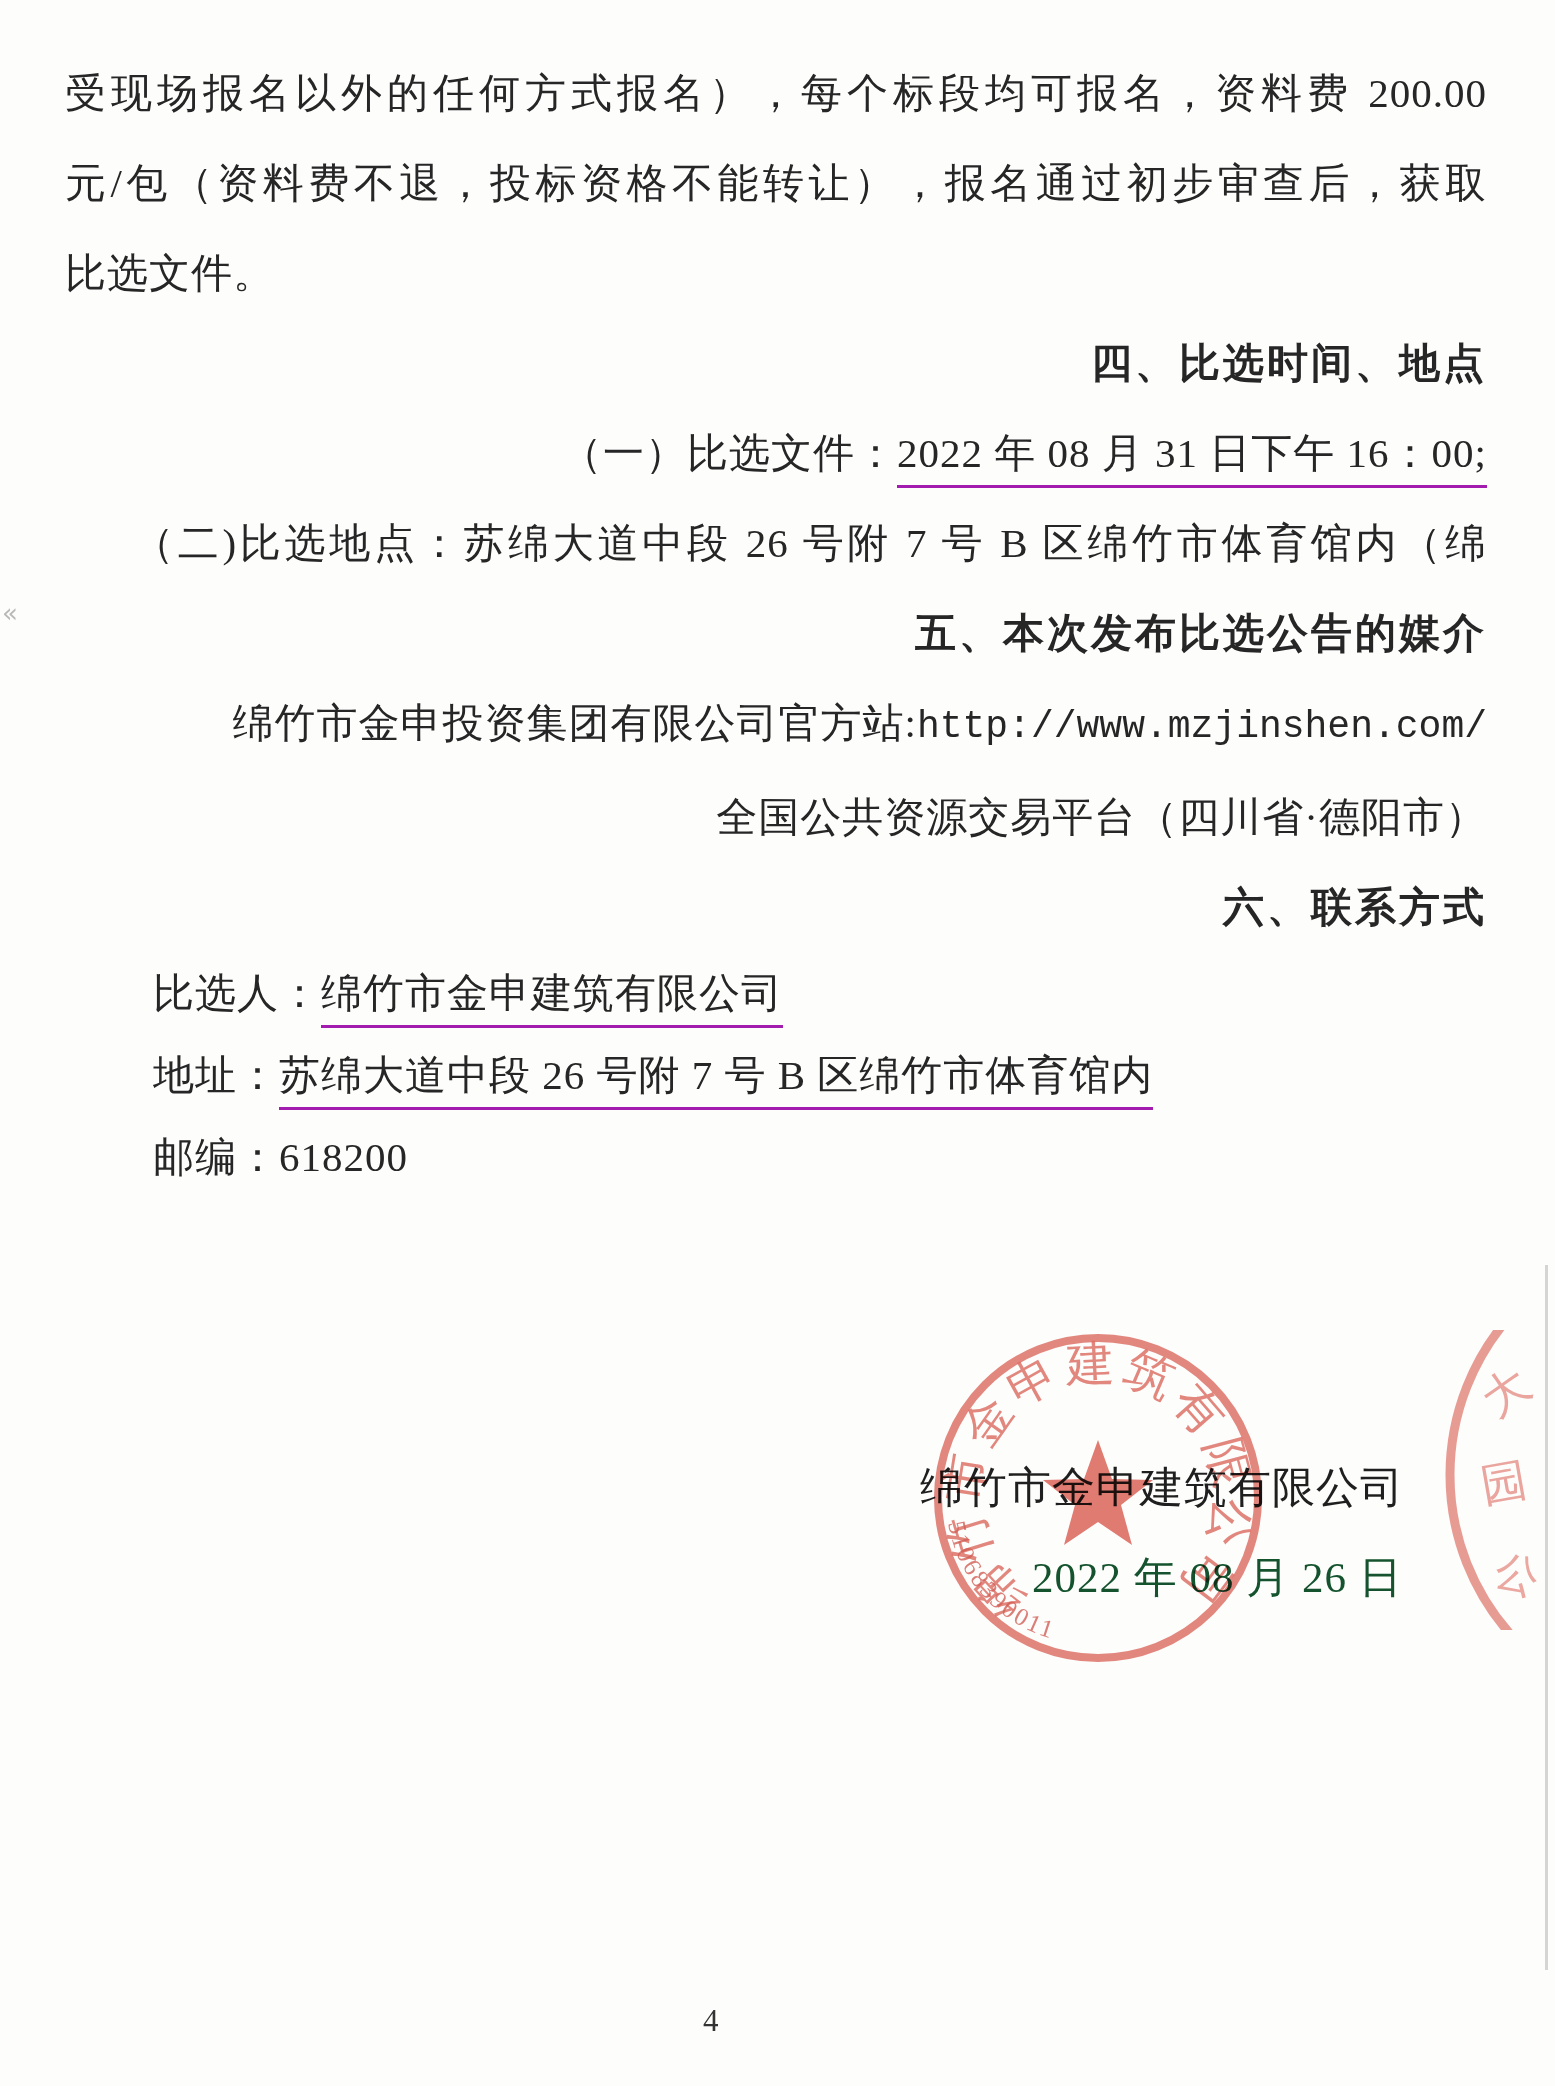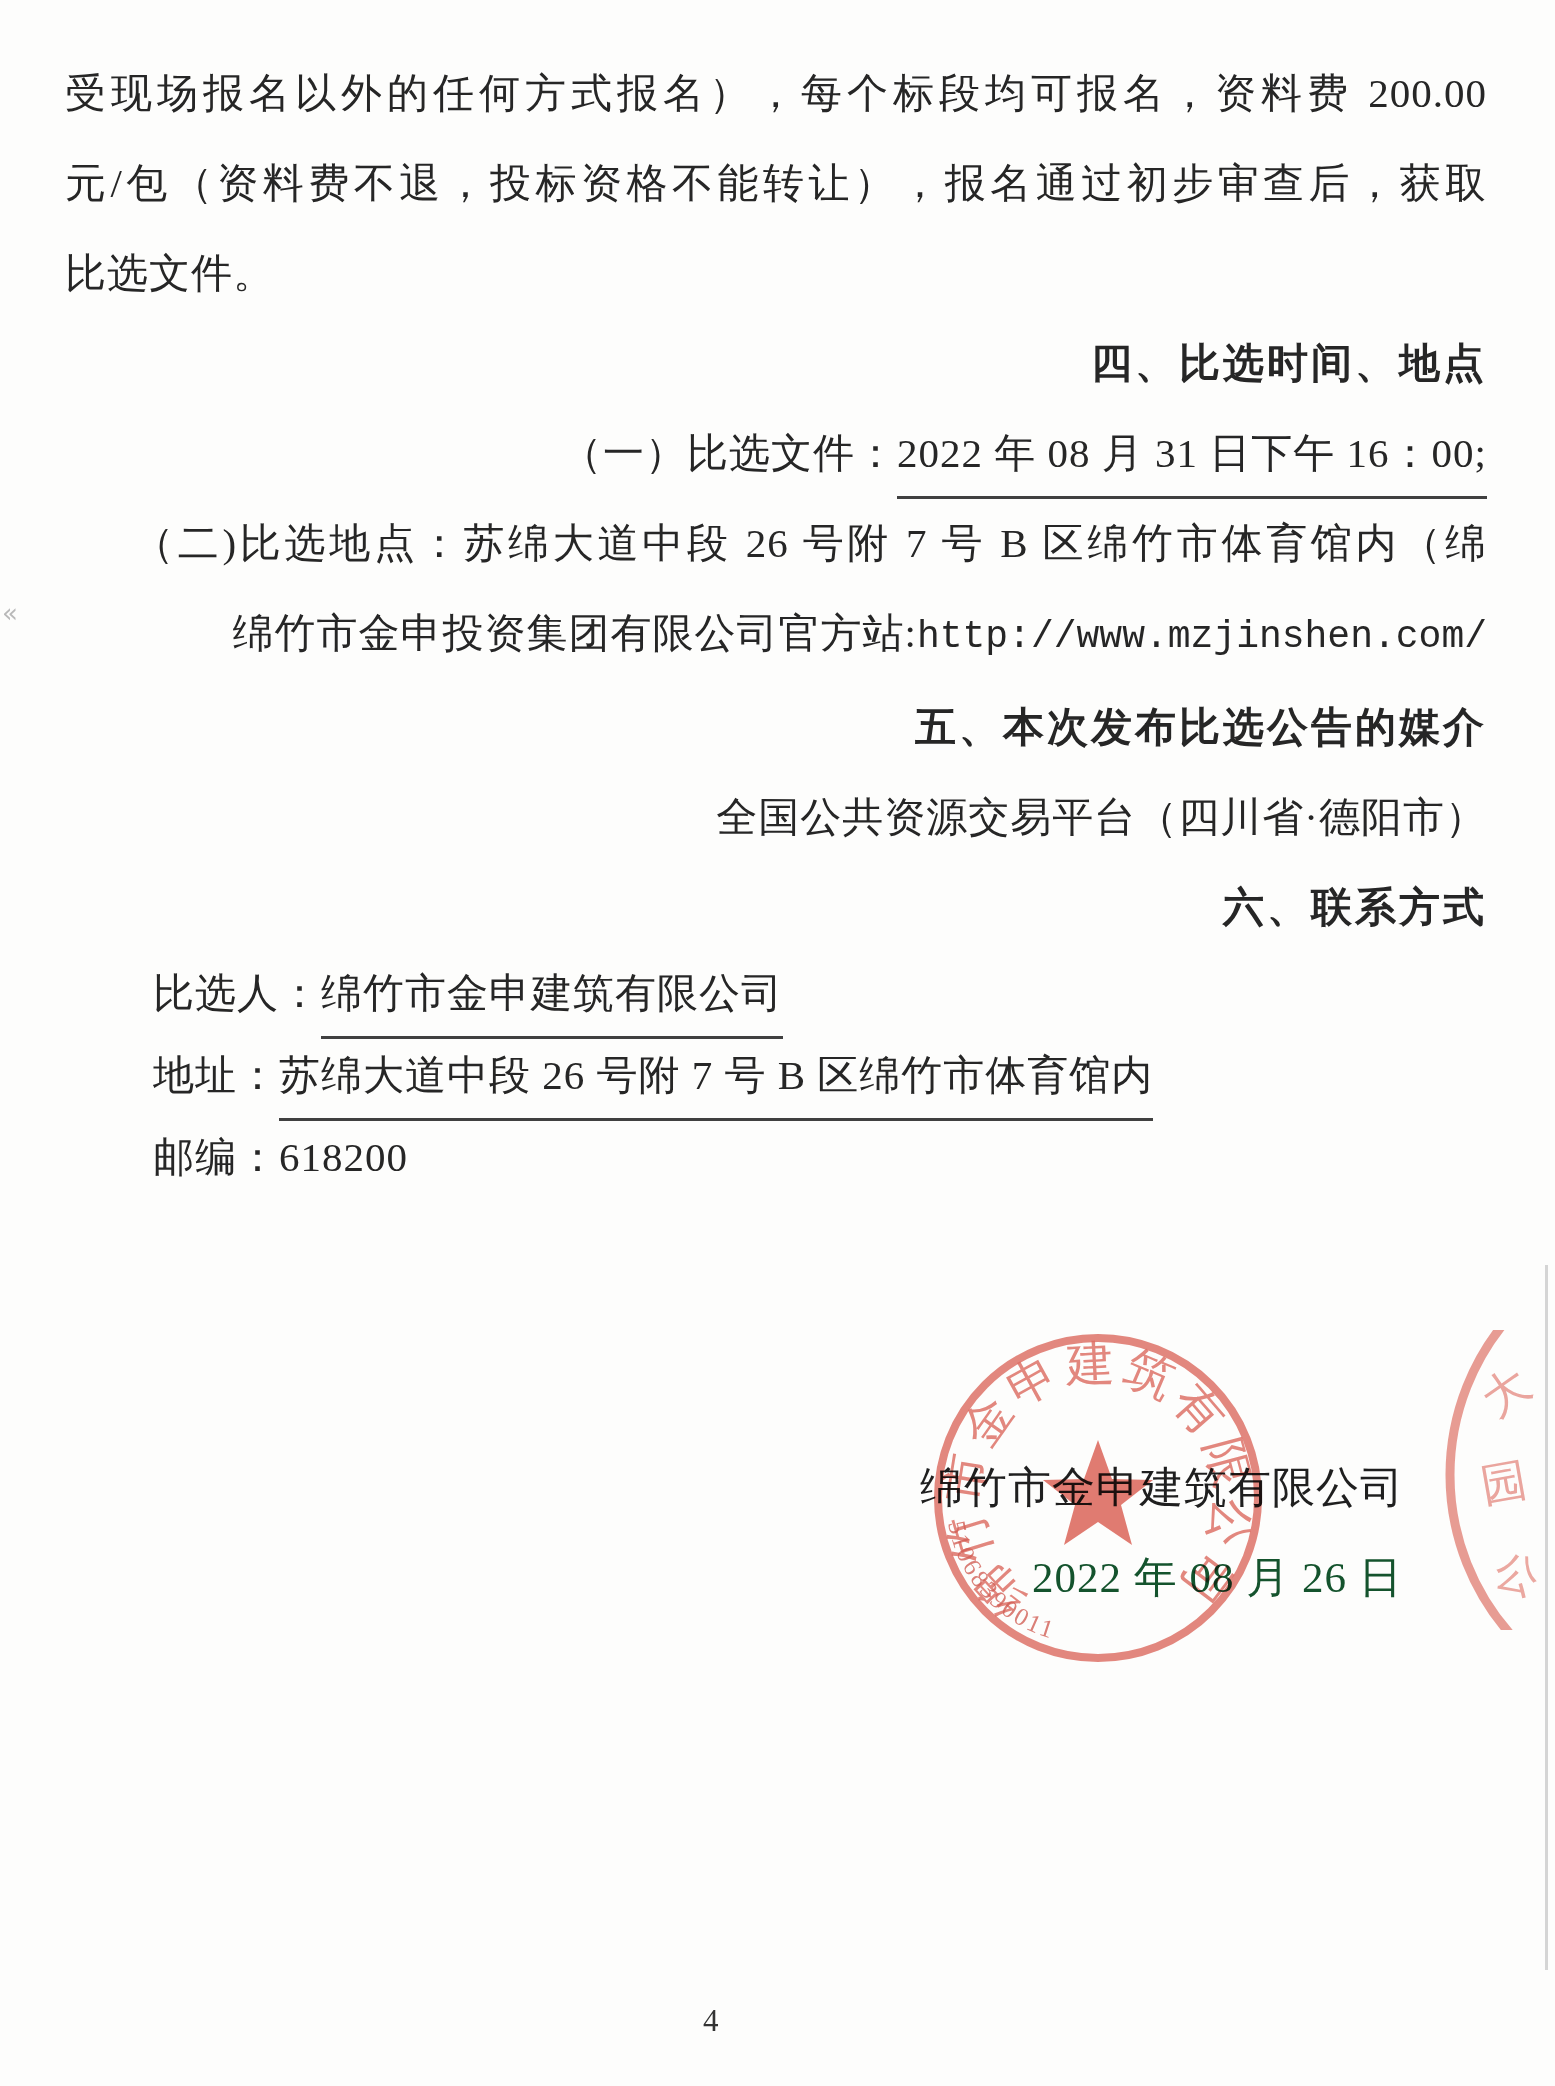--- a/index.html
+++ b/index.html
@@ -13,21 +13,21 @@
   }
   .ln{
     font-size:41px; line-height:90px; letter-spacing:1px;
     white-space:normal; overflow:visible;
   }
   .jfull{ text-align:justify; text-align-last:justify; }
   .ind2{ padding-left:68px;text-align:right; }
   .ind2c{ padding-left:88px; }
   .heading{ font-weight:bold; letter-spacing:3px; }
   .contact{ line-height:82px; }
-  .ul{ border-bottom:3px solid #404040; padding-bottom:20px; }
+  .ul{ border-bottom:3px solid #a21caf; padding-bottom:9px; }
   .mono{ font-family:"Liberation Mono","DejaVu Sans Mono",monospace; font-size:38px; letter-spacing:0; }
   .sig-company{ position:absolute; left:920px; top:1459px; font-size:43px; letter-spacing:1px; color:#1f1f1f; }
   .sig-date{ position:absolute; left:1032px; top:1549px; font-size:43px; letter-spacing:1px; color:#14532d; }
   .page-num{ position:absolute; left:703px; top:2003px; font-size:31px; color:#333; }
   .seal{
     position:absolute; left:923px; top:1326px; width:354px; height:354px;
     mix-blend-mode:multiply; opacity:.93; pointer-events:none;
   }
   .seal2{
     position:absolute; left:1438px; top:1330px; width:117px; height:300px;
@@ -55,25 +55,25 @@
     <div class="ln">比选文件。</div>
 
     <div class="ln heading ind2">四、比选时间、地点</div>
 
     <div class="ln ind2">
       <span>（一）比选文件：</span><span class="ul">2022 年 08 月 31 日下午 16：00;</span>
     </div>
 
     <div class="ln ind2 jfull">（二)比选地点：苏绵大道中段 26 号附 7 号 B 区绵竹市体育馆内（绵</div>
 
+    <div class="ln heading ind2">五、本次发布比选公告的媒介</div>
+
     <div class="ln ind2">
       <span>绵竹市金申投资集团有限公司官方站:</span><span class="mono">http://www.mzjinshen.com/</span>
     </div>
-
-    <div class="ln heading ind2">五、本次发布比选公告的媒介</div>
     <div class="ln ind2">全国公共资源交易平台（四川省·德阳市）</div>
 
     <div class="ln heading ind2">六、联系方式</div>
 
     <div class="ln contact ind2c">
       <span>比选人：</span><span class="ul">绵竹市金申建筑有限公司</span>
     </div>
     <div class="ln contact ind2c">
       <span>地址：</span><span class="ul">苏绵大道中段 26 号附 7 号 B 区绵竹市体育馆内</span>
     </div>

